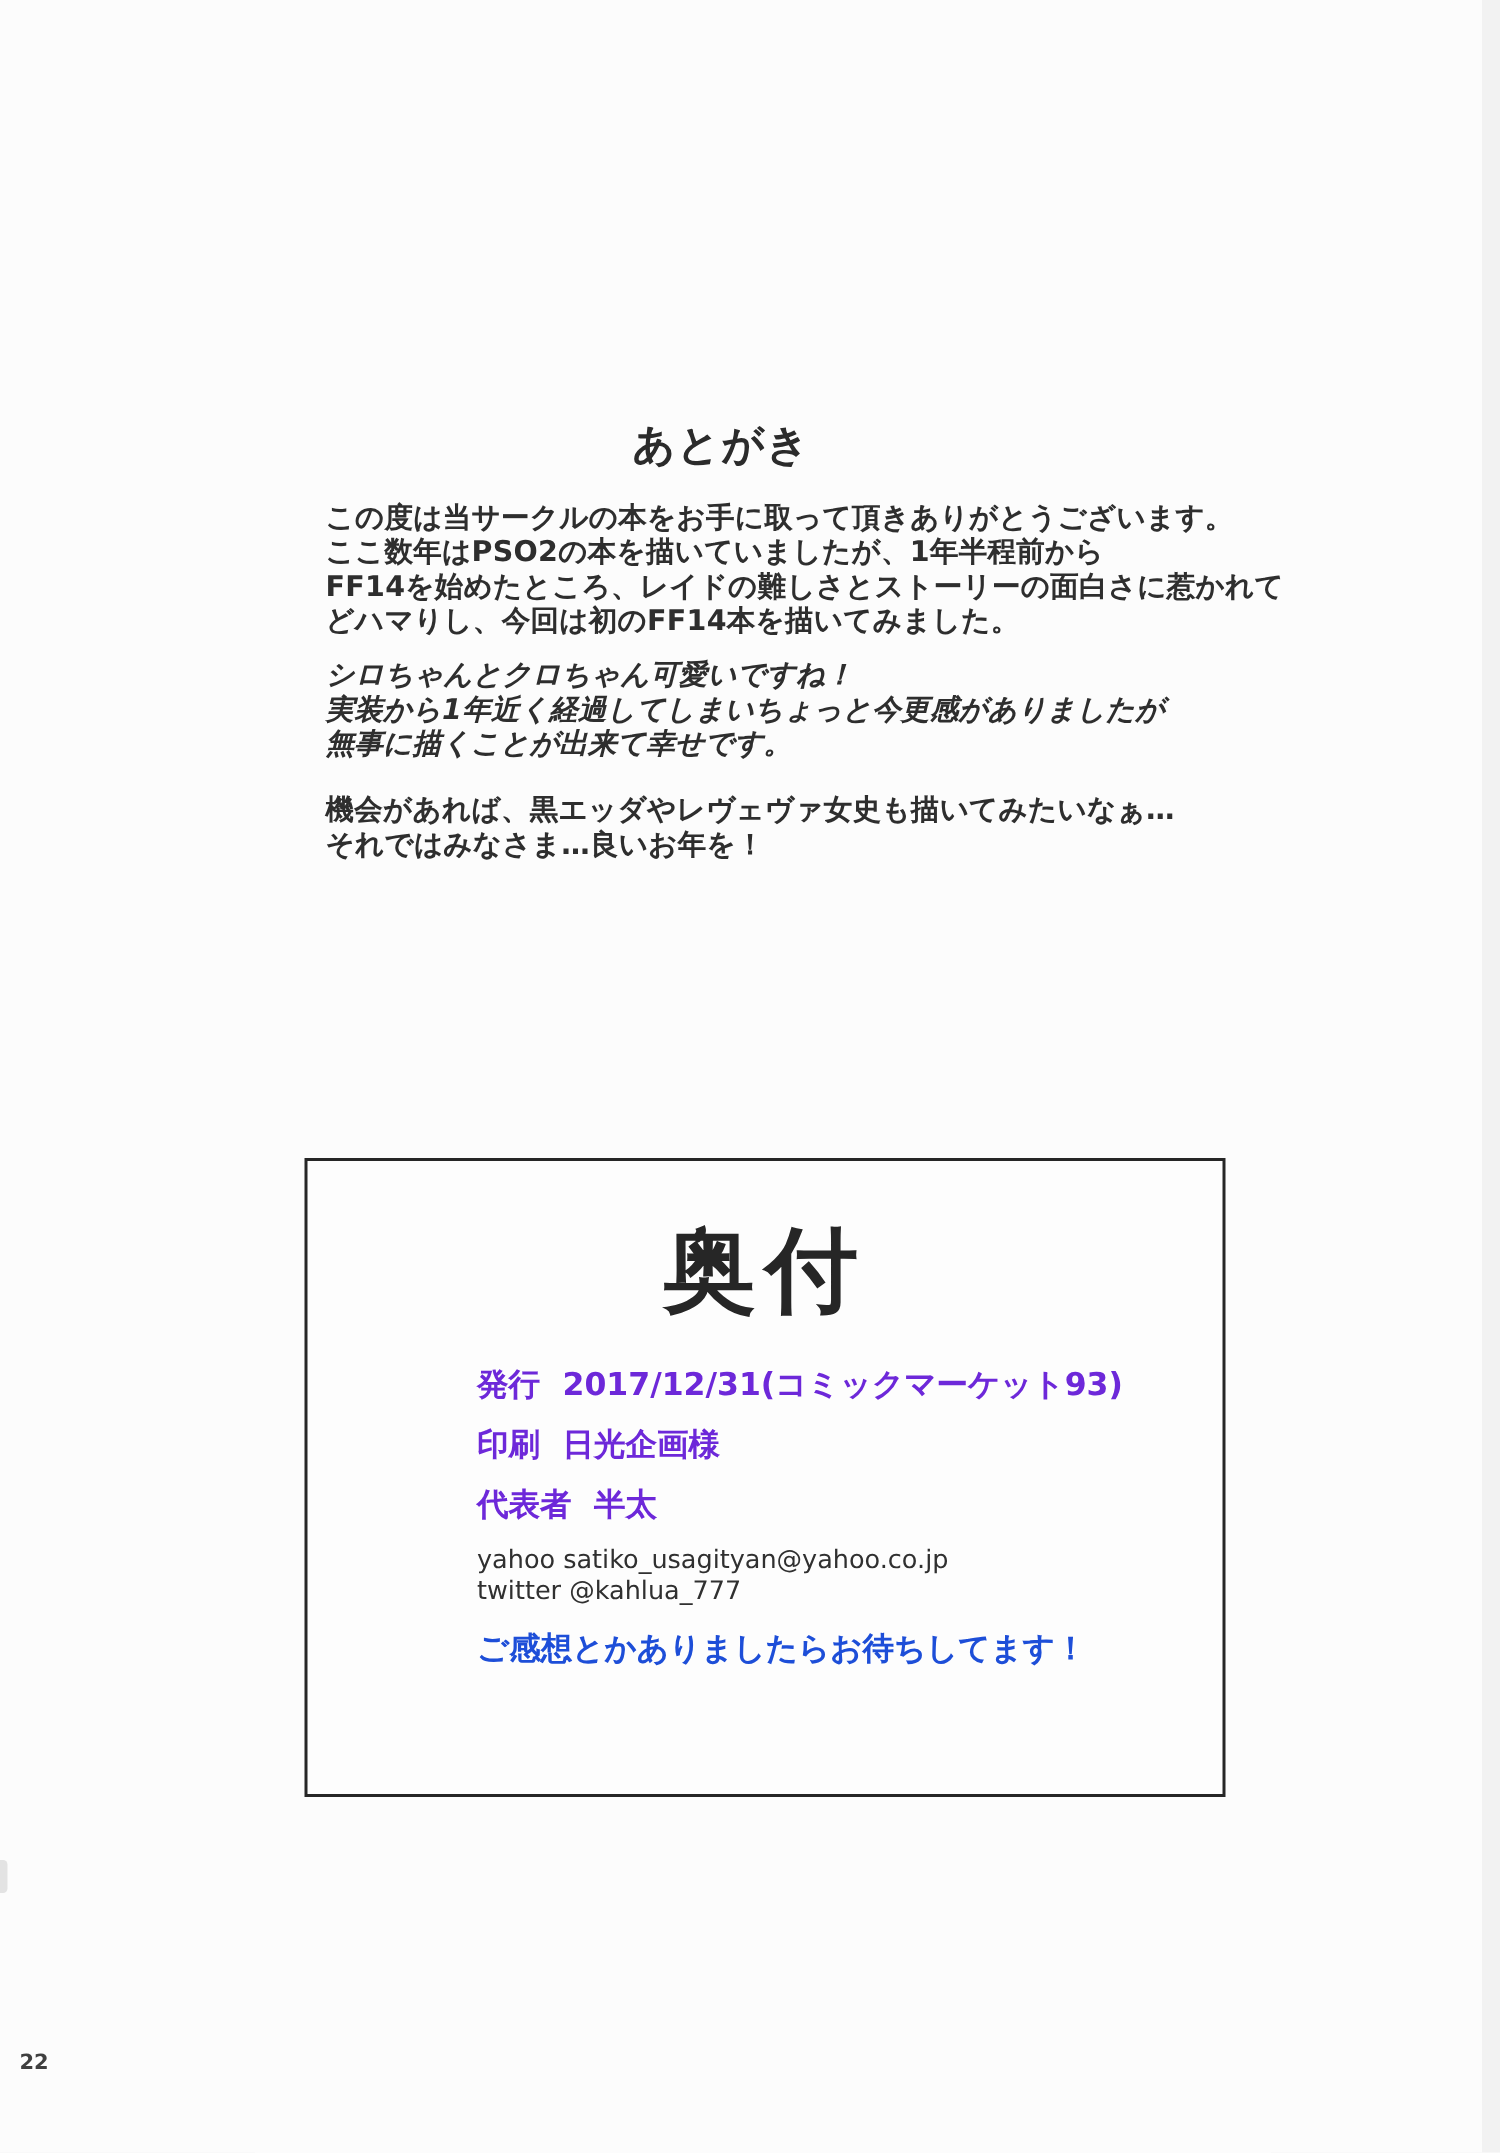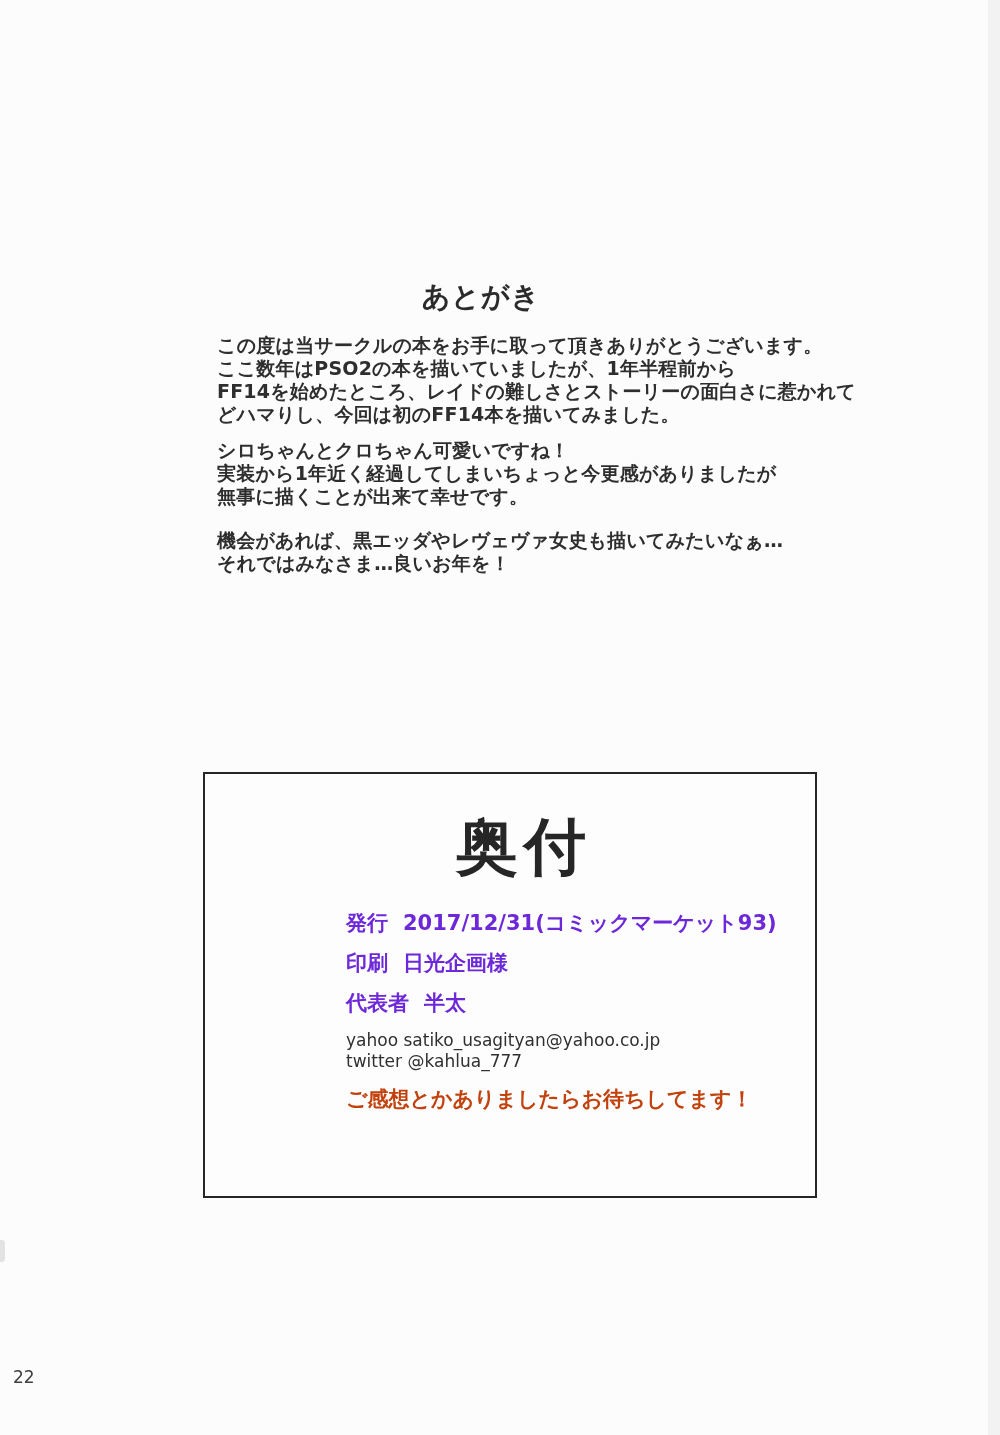--- a/index.html
+++ b/index.html
@@ -40,36 +40,35 @@
     left: 217px;
     top: 334px;
     width: 620px;
     font-size: 19px;
     line-height: 23px;
     font-weight: 600;
     letter-spacing: 0.2px;
     color: #2e2e2e;
   }
   .aw-body p { margin: 0; }
-  .aw-body p.p2 { margin-top: 13px; }
+  .aw-body p.p2 { margin-top: 13px; font-style: italic; }
   .aw-body p.p3 { margin-top: 21px; }
   .aw-body p.p4 { }
   .aw-body .line { display: block; white-space: nowrap; }
 
   
   .colophon-box {
     position: absolute;
     left: 203px;
     top: 772px;
     width: 614px;
     height: 426px;
     box-sizing: border-box;
     border: 2px solid #262626;
     background: #fdfdfd;
-    padding-left: 28px;
   }
   .colophon-title {
     margin: 42px 0 0 0;
     text-align: center;
     font-size: 62px;
     line-height: 62px;
     font-weight: 700;
     letter-spacing: 6px;
     color: #262626;
   }
@@ -91,30 +90,30 @@
     line-height: 21px;
     font-weight: 500;
     color: #303030;
   }
   .colophon-closing {
     margin: 14px 0 0 113px;
     font-size: 21px;
     line-height: 26px;
     font-weight: 600;
     white-space: nowrap;
-    color: #c2410c;
+    color: #1d4ed8;
   }
 
   
   .page-number {
     position: absolute;
     left: 13px;
     top: 1367px;
-    font-size: 17px;
-    font-weight: 400;
+    font-size: 14px;
+    font-weight: 700;
     color: #3f3f3f;
   }
   .scan-artifact {
     position: absolute;
     left: 0;
     top: 1240px;
     width: 5px;
     height: 22px;
     background: #e3e3e3;
     border-radius: 0 3px 3px 0;

